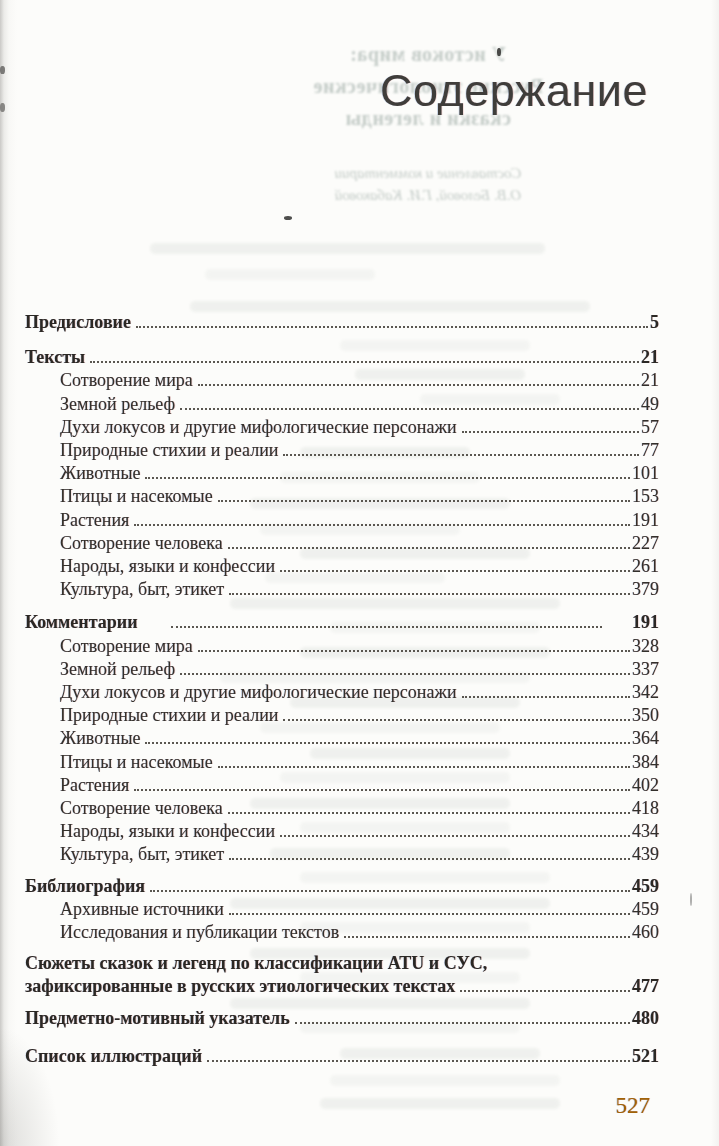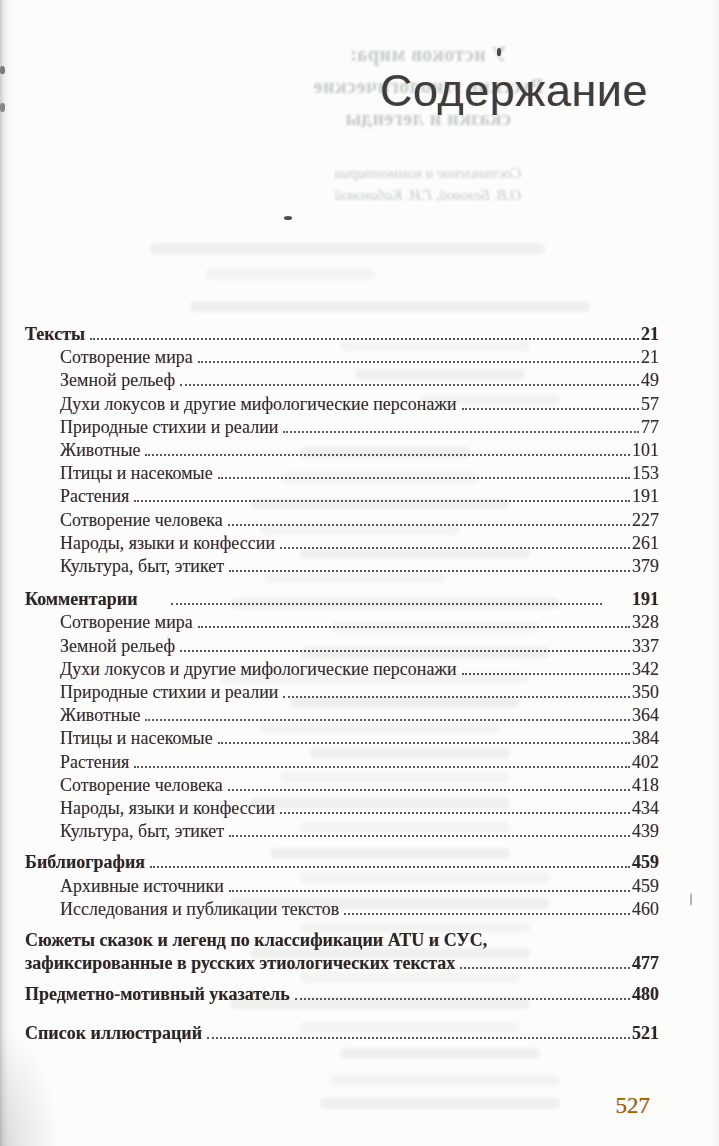--- a/index.html
+++ b/index.html
@@ -149,20 +149,25 @@
       <div class="speck" style="left: 497px; top: 48px; width: 4px; height: 8px; background: rgb(74, 74, 72); opacity: 1;"></div>
       <div class="speck" style="left: 284px; top: 216px; width: 8px; height: 4px; background: rgb(60, 60, 58); opacity: 0.9;"></div>
       <div class="speck" style="left: 690px; top: 893px; width: 2px; height: 13px; background: rgb(154, 154, 152); opacity: 0.8;"></div>
       <div class="speck" style="left: 0px; top: 66px; width: 5px; height: 8px; background: rgb(111, 110, 108); opacity: 0.9;"></div>
       <div class="speck" style="left: 0px; top: 103px; width: 5px; height: 9px; background: rgb(125, 124, 122); opacity: 0.9;"></div>
     </div>
 
   <h1 class="title">Содержание</h1>
 
   <div class="toc">
+    <div class="row b">
+        <span class="lbl">Предисловие</span>
+        <span class="leader"></span>
+        <span class="pg">5</span>
+      </div>
     <div class="row b g12">
         <span class="lbl">Тексты</span>
         <span class="leader"></span>
         <span class="pg">21</span>
       </div>
     <div class="row sub">
         <span class="lbl">Сотворение мира</span>
         <span class="leader"></span>
         <span class="pg">21</span>
       </div>

